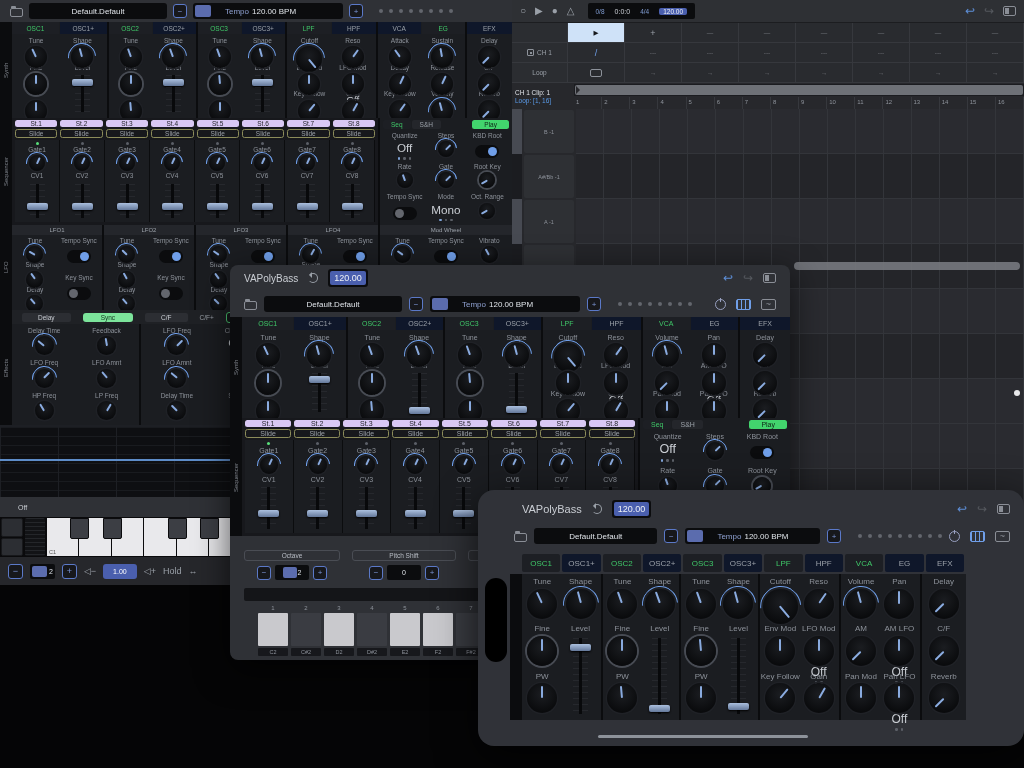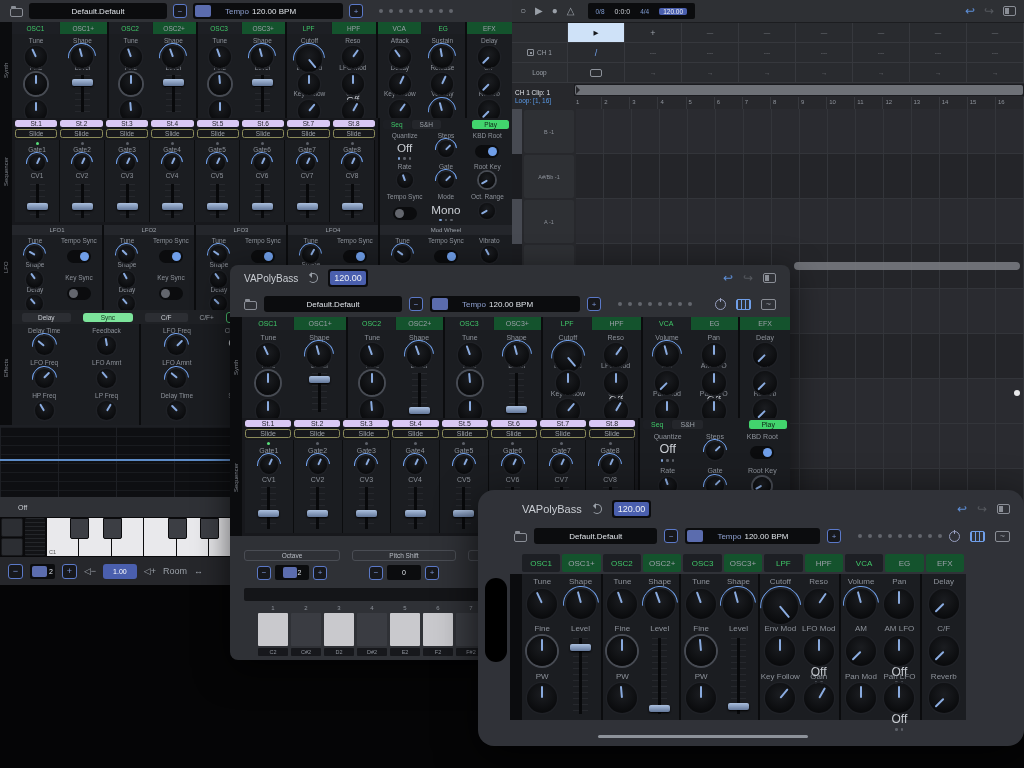--- a/index.html
+++ b/index.html
@@ -27,21 +27,21 @@
 .slider::before{content:"";position:absolute;left:calc(50% - 1.5px);top:0;bottom:0;width:3px;background:#08090b}
 .sh{position:absolute;left:-3px;right:-3px;height:7px;border-radius:2px;background:linear-gradient(#aabfde,#64789a);box-shadow:0 1px 2px #000}
 .tog{width:24px;height:13px;border-radius:7px;background:#0b0c0e;position:relative;margin-top:4px;flex:none}
 .tdot{position:absolute;top:2px;width:9px;height:9px;border-radius:50%}
 .tog.on .tdot{right:2px;background:#6f9ee8}
 .tog.off .tdot{left:2px;background:#63666d}
 
 .rack{display:flex;gap:2px;background:#0b0c0e;position:relative;padding-left:12px}
 .panel{display:flex;flex-direction:column;flex:1 1 0;min-width:0;background:#1b1d21}
 .ptabs{display:flex;gap:1px;height:12px;flex:none}
-.ptab{flex:1;display:flex;align-items:center;justify-content:center;font-size:var(--fs);color:#9aa0a8;background:#14532d}
+.ptab{flex:1;display:flex;align-items:center;justify-content:center;font-size:var(--fs);color:#9aa0a8;background:#0f172a}
 .ptab.act{background:#1d1f24;color:#3fc768}
 .pbody{flex:1;display:flex;padding:2px 1px;min-height:0}
 .pcol{flex:1;display:flex;flex-direction:column;min-height:0;min-width:0}
 .vlab{position:absolute;left:0;top:0;bottom:0;width:12px;display:flex;align-items:center;justify-content:center;
  font-size:6px;color:#7d828a;writing-mode:vertical-rl;transform:rotate(180deg)}
 
 .seqsec{display:flex;position:relative;padding-left:12px;background:#0b0c0e}
 .seqleft{flex:1;display:flex;flex-direction:column;background:#17181c;min-width:0}
 .seqright{flex:none;background:#1b1d21;margin-left:2px;display:flex;flex-direction:column}
 .steps{display:flex;gap:3px;padding:2px 3px;flex:none}
@@ -1087,21 +1087,21 @@
       <div class="tfield">
         <div class="chip"></div>
         <span>2</span>
       </div>
       <div class="stp">
         <span>+</span>
       </div>
       <span class="tico">◁−</span>
       <div class="bluefield">1.00</div>
       <span class="tico">◁+</span>
-      <span class="tico">Room</span>
+      <span class="tico">Hold</span>
       <span class="tico">↔</span>
     </div>
   </div>
 <div id="win-daw" class="win">
     <div id="daw-top">
       <span class="tpico">○</span>
       <span class="tpico">▶</span>
       <span class="tpico">●</span>
       <span class="tpico">△</span>
       <div class="tpdisp">

